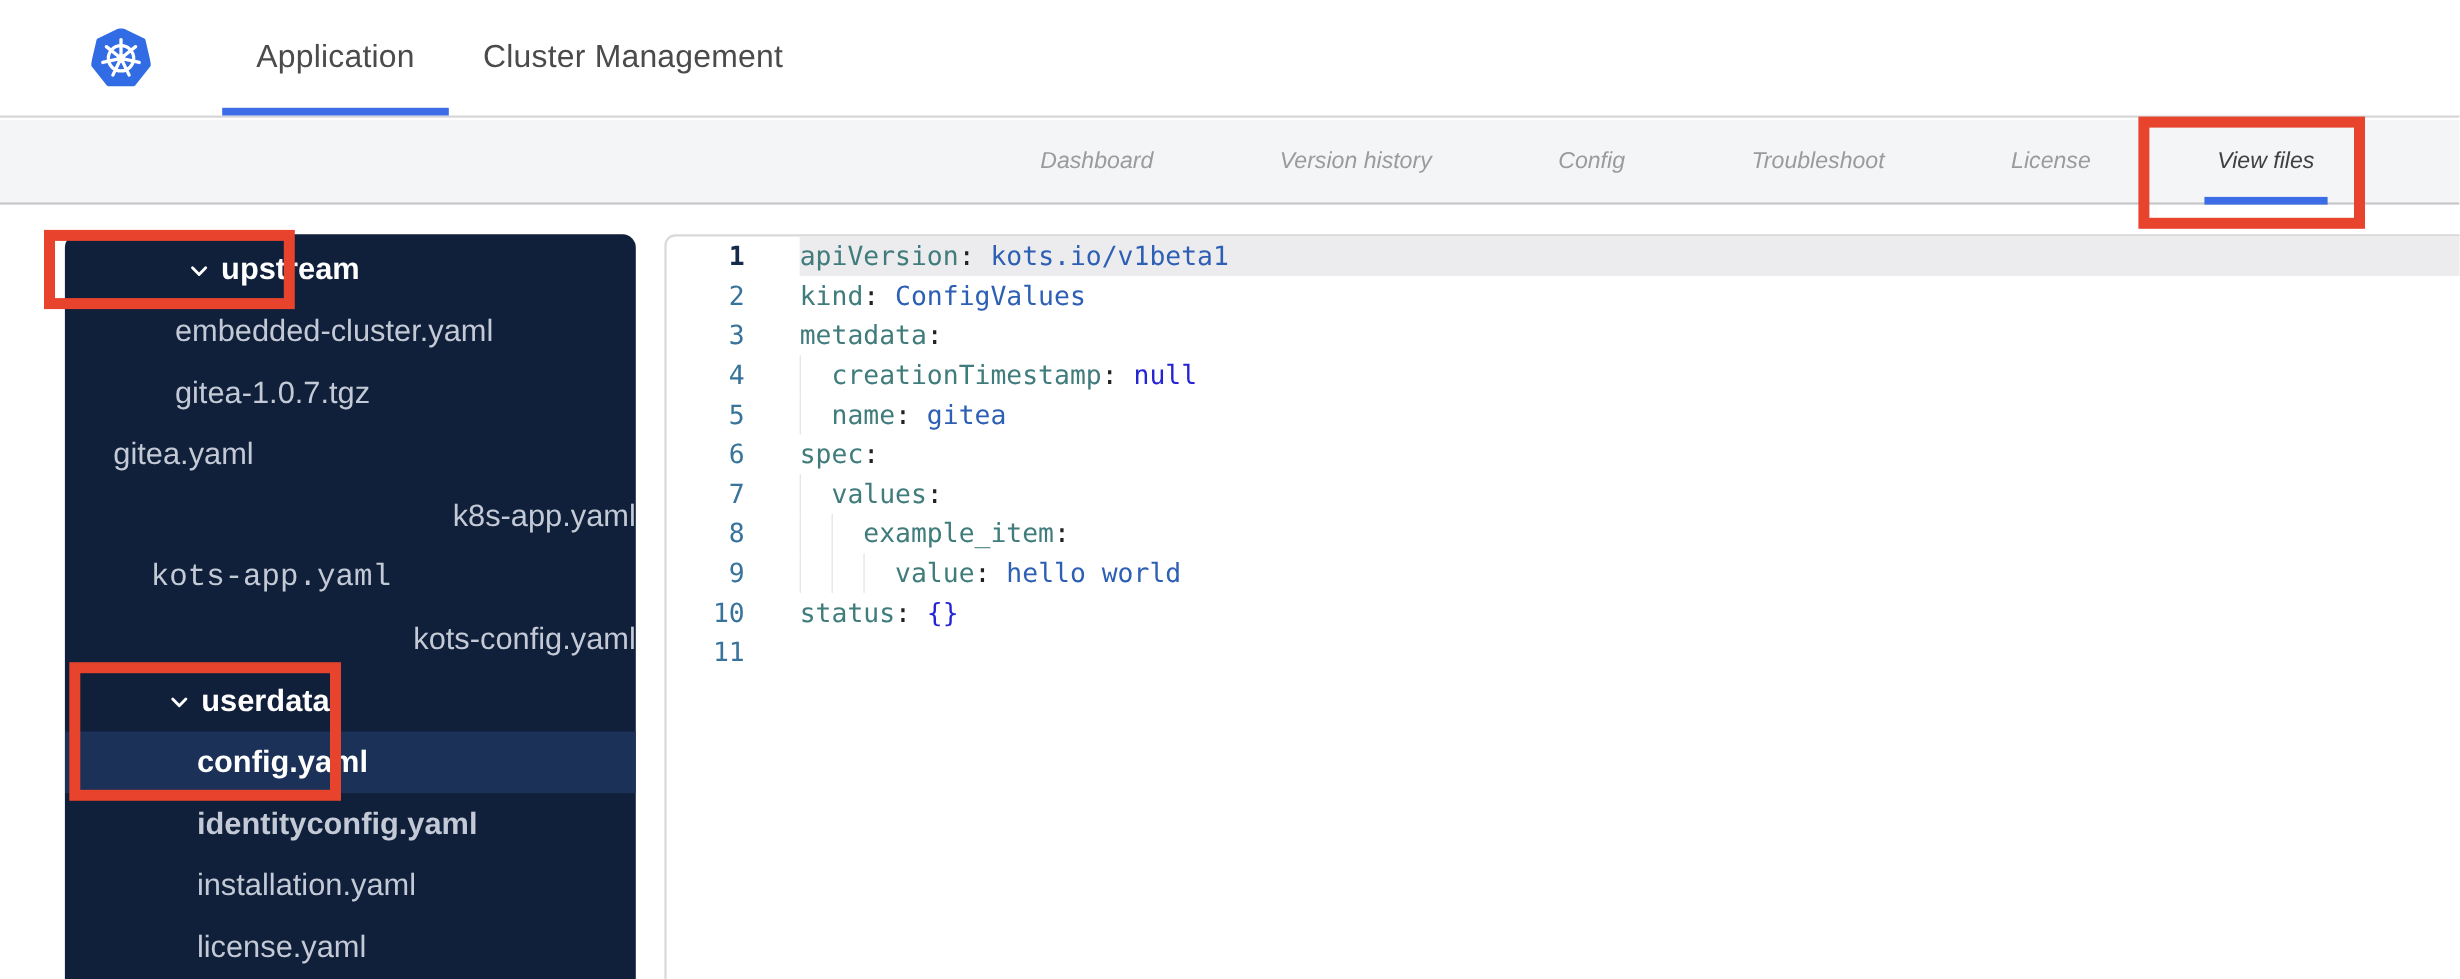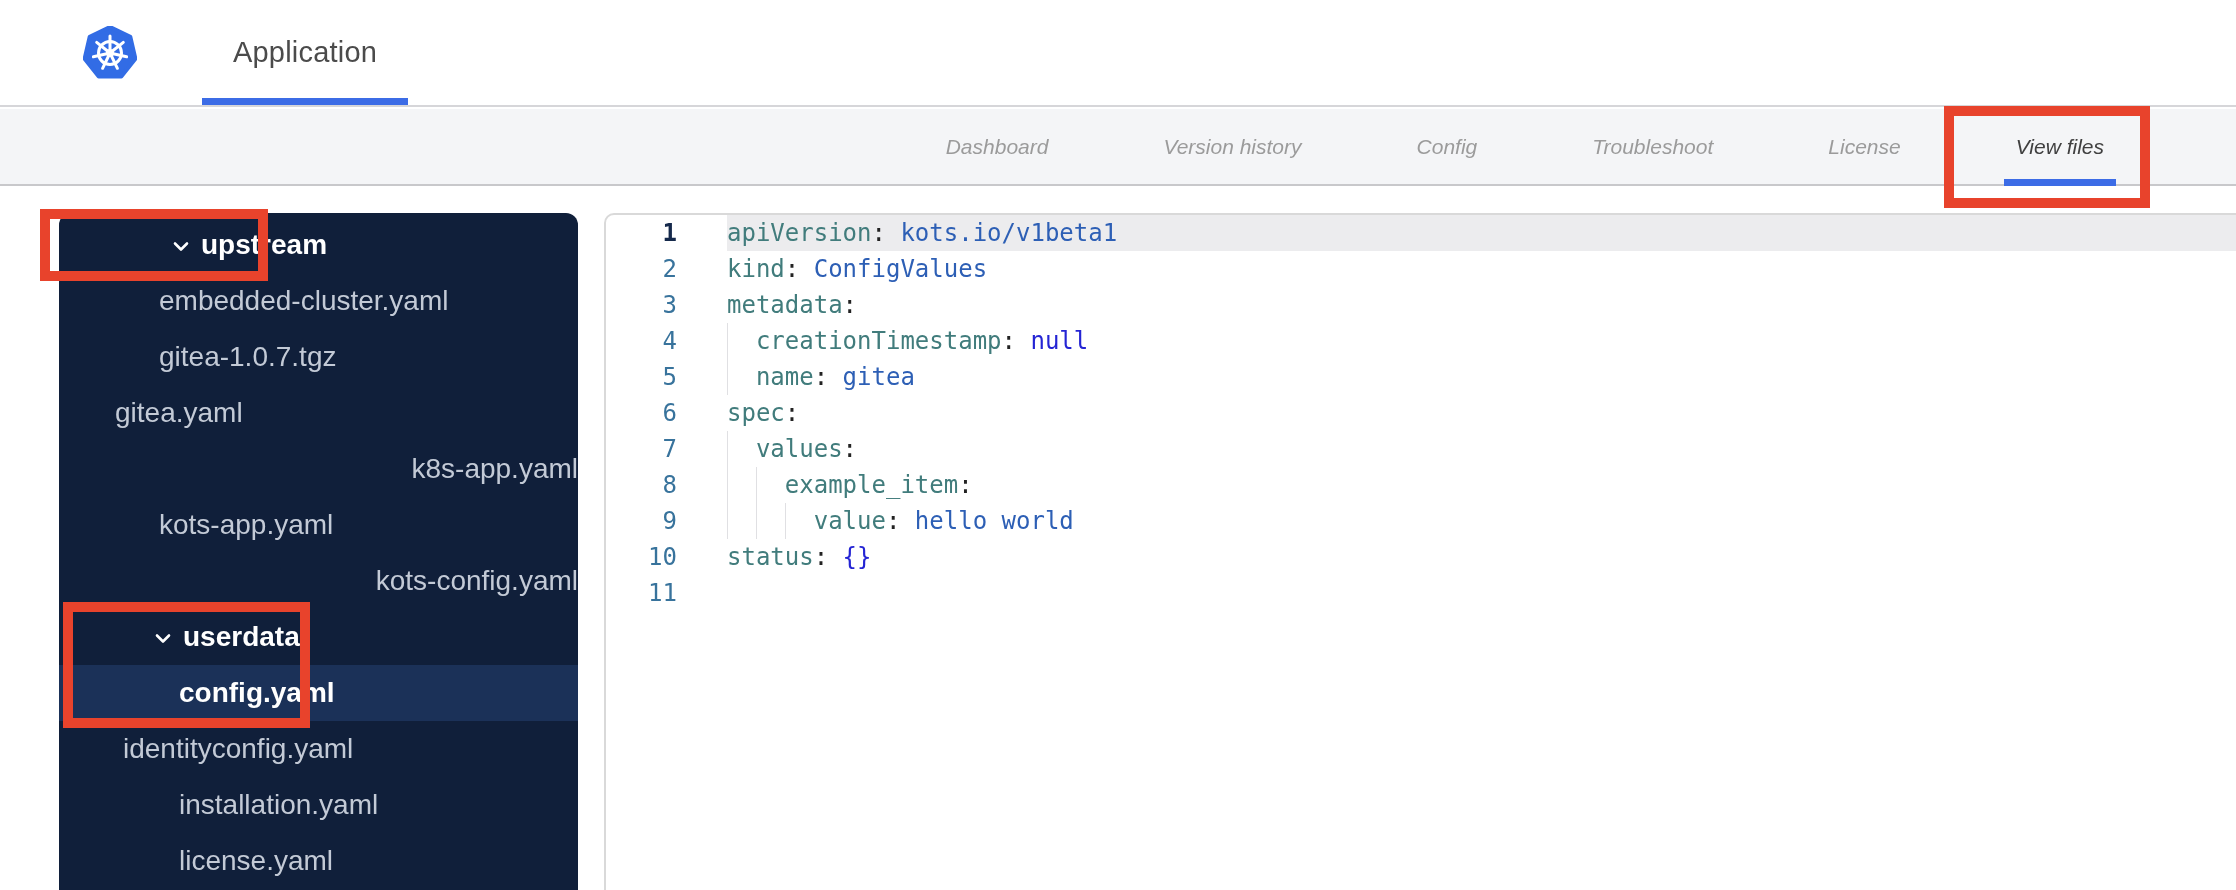--- a/index.html
+++ b/index.html
@@ -76,20 +76,21 @@
           <line x1="27" y1="27" x2="34.4" y2="42.3"></line>
           <line x1="27" y1="27" x2="19.6" y2="42.3"></line>
           <line x1="27" y1="27" x2="10.4" y2="30.8"></line>
           <line x1="27" y1="27" x2="13.7" y2="16.4"></line>
         </g>
         <circle cx="27" cy="27" r="4" fill="#ffffff"></circle>
       </svg>
     </div>
     <ul class="header-tabs">
         <li class="header-tab active">Application</li>
+        <li class="header-tab">Cluster Management</li>
       </ul>
   </div>
 
   <div class="subnav">
     <ul class="subnav-items">
         <li class="subnav-item">Dashboard</li>
         <li class="subnav-item">Version history</li>
         <li class="subnav-item">Config</li>
         <li class="subnav-item">Troubleshoot</li>
         <li class="subnav-item">License</li>
@@ -104,42 +105,42 @@
               <polyline points="6,9.5 12,15.5 18,9.5" fill="none" stroke="#fff" stroke-width="2.6" stroke-linecap="round" stroke-linejoin="round"></polyline>
             </svg></span>
           <span class="tree-label">upstream</span>
         </div>
         <div class="tree-row file" style="padding-left: 100px;">
           <span class="tree-label">embedded-cluster.yaml</span>
         </div>
         <div class="tree-row file" style="padding-left: 100px;">
           <span class="tree-label">gitea-1.0.7.tgz</span>
         </div>
-        <div class="tree-row file" style="padding-left: 56px;">
+        <div class="tree-row file" style="padding-left: 44px;">
           <span class="tree-label">gitea.yaml</span>
         </div>
         <div class="tree-row file" style="padding-left: 100px; justify-content: flex-end;">
           <span class="tree-label">k8s-app.yaml</span>
         </div>
-        <div class="tree-row file" style="padding-left: 100px;">
+        <div class="tree-row file" style="padding-left: 78px; font-family: Liberation Mono, monospace;">
           <span class="tree-label">kots-app.yaml</span>
         </div>
         <div class="tree-row file" style="padding-left: 118px; justify-content: flex-end;">
           <span class="tree-label">kots-config.yaml</span>
         </div>
         <div class="tree-row folder" style="padding-left: 92px;">
           <span class="tree-chevron"><svg width="24" height="24" viewBox="0 0 24 24">
               <polyline points="6,9.5 12,15.5 18,9.5" fill="none" stroke="#fff" stroke-width="2.6" stroke-linecap="round" stroke-linejoin="round"></polyline>
             </svg></span>
           <span class="tree-label">userdata</span>
         </div>
         <div class="tree-row file selected" style="padding-left: 120px;">
           <span class="tree-label">config.yaml</span>
         </div>
-        <div class="tree-row file" style="padding-left: 64px;">
+        <div class="tree-row file" style="padding-left: 120px; font-weight: bold;">
           <span class="tree-label">identityconfig.yaml</span>
         </div>
         <div class="tree-row file" style="padding-left: 120px;">
           <span class="tree-label">installation.yaml</span>
         </div>
         <div class="tree-row file" style="padding-left: 120px;">
           <span class="tree-label">license.yaml</span>
         </div>
       </div>
   </div>

